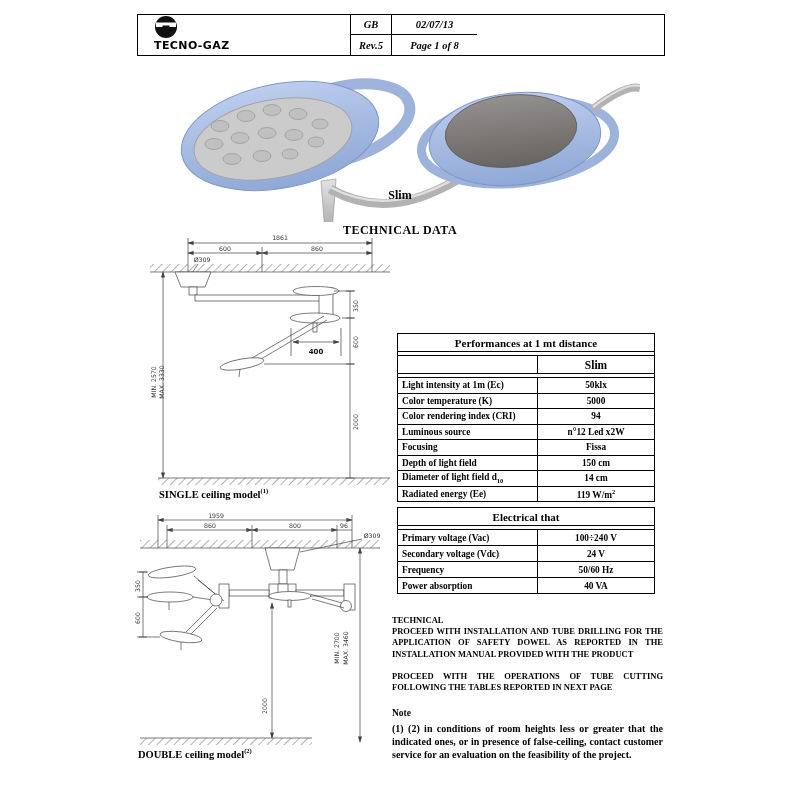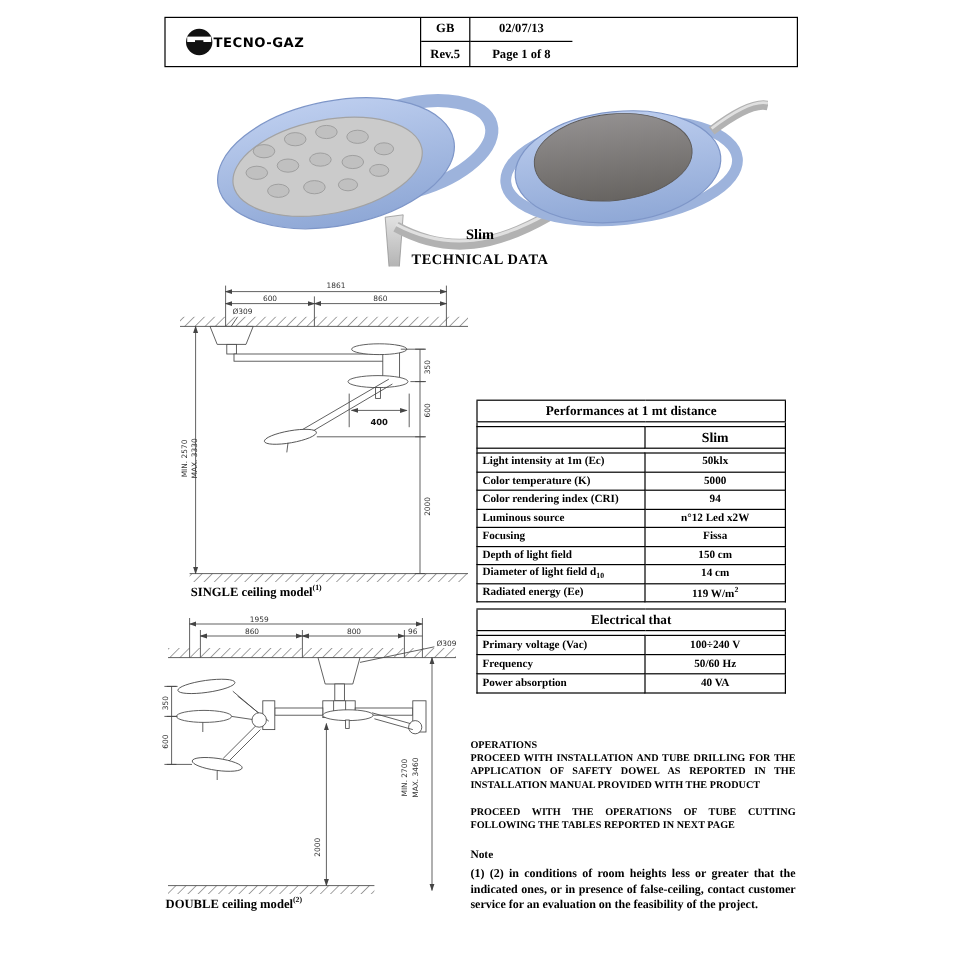--- a/index.html
+++ b/index.html
@@ -1,32 +1,32 @@
 <!DOCTYPE html>
 <html><head>
 <meta charset="utf-8">
 <style>
   html,body{margin:0;padding:0;background:#fff;}
   .page{position:relative;width:800px;height:800px;background:#ffffff;overflow:hidden;
         font-family:"Liberation Serif", serif;color:#000;}
 
   
   .hdr{position:absolute;left:137px;top:14px;width:526px;height:40px;border:1.6px solid #000;display:flex;background:#fff;}
-  .hdr-logo{width:196px;border-right:1.4px solid #000;display:flex;align-items:center;padding-left:16px;gap:0;}
+  .hdr-logo{width:196px;border-right:1.4px solid #000;display:flex;padding-left:16px;gap:0;flex-direction:column;}
   .hdr-logo .brand{font-family:"DejaVu Sans",sans-serif;font-weight:bold;font-size:11px;letter-spacing:.4px;}
   .hdr-title{flex:1;border-right:1.4px solid #000;display:flex;flex-direction:column;justify-content:center;text-align:center;font-weight:bold;font-size:12.5px;line-height:1.45;}
   .hdr-right{width:126px;display:grid;grid-template-columns:41px 1fr;grid-template-rows:1fr 1fr;}
-  .hdr-cell{display:flex;align-items:center;justify-content:center;font-weight:bold;font-size:10.5px;}
+  .hdr-cell{display:flex;align-items:center;justify-content:center;font-weight:bold;font-size:10.5px;font-style:italic;}
   .hc-a{border-right:1.4px solid #000;border-bottom:1.4px solid #000;}
   .hc-b{border-bottom:1.4px solid #000;}
   .hc-c{border-right:1.4px solid #000;}
 
   
   .caption-slim{position:absolute;left:137px;top:188px;width:526px;text-align:center;font-weight:bold;font-size:12px;}
-  .tech-title{position:absolute;left:137px;top:209px;width:526px;text-align:center;font-weight:bold;font-size:12px;letter-spacing:.5px;}
+  .tech-title{position:absolute;left:137px;top:223px;width:526px;text-align:center;font-weight:bold;font-size:12px;letter-spacing:.5px;}
 
   
   .svg-abs{position:absolute;}
   .drw-label{position:absolute;font-weight:bold;font-size:10.5px;}
   .drw-label sup{font-size:6.5px;}
 
   
   .tables{position:absolute;left:397px;top:333px;width:270px;}
   table.spec{width:258px;border-collapse:collapse;background:#fff;border:1.6px solid #000;}
   table.spec td{border:1px solid #000;font-weight:bold;font-size:9.3px;padding:0 3px;height:14.5px;}
@@ -340,32 +340,36 @@
             <td class="ttl" colspan="2">Electrical that</td>
           </tr>
       <tr class="gap">
             <td colspan="2"></td>
           </tr>
       <tr style="height:16px">
             <td class="lbl"><span>Primary voltage (Vac)</span></td>
             <td class="val"><span>100÷240 V</span></td>
           </tr>
       <tr style="height:16px">
+            <td class="lbl"><span>Secondary voltage (Vdc)</span></td>
+            <td class="val"><span>24 V</span></td>
+          </tr>
+      <tr style="height:16px">
             <td class="lbl"><span>Frequency</span></td>
             <td class="val"><span>50/60 Hz</span></td>
           </tr>
       <tr style="height:16px">
             <td class="lbl"><span>Power absorption</span></td>
             <td class="val"><span>40 VA</span></td>
           </tr>
     </tbody>
       </table>
   </div>
 
   <div class="notes">
-    <div class="imp">OPERATIONS</div>
+    <div class="imp">TECHNICAL</div>
     <div class="jp">PROCEED WITH INSTALLATION AND TUBE DRILLING FOR THE APPLICATION OF SAFETY DOWEL AS REPORTED IN THE INSTALLATION MANUAL PROVIDED WITH THE PRODUCT</div>
     <div class="jp">PROCEED WITH THE OPERATIONS OF TUBE CUTTING FOLLOWING THE TABLES REPORTED IN NEXT PAGE</div>
     <div class="note-title">Note</div>
     <div class="note-body">(1) (2)  in conditions of room heights less or greater that the indicated ones, or in presence of false-ceiling, contact customer service for an evaluation on the feasibility of the project.</div>
   </div>
 
 </div>
 
 </body></html>

